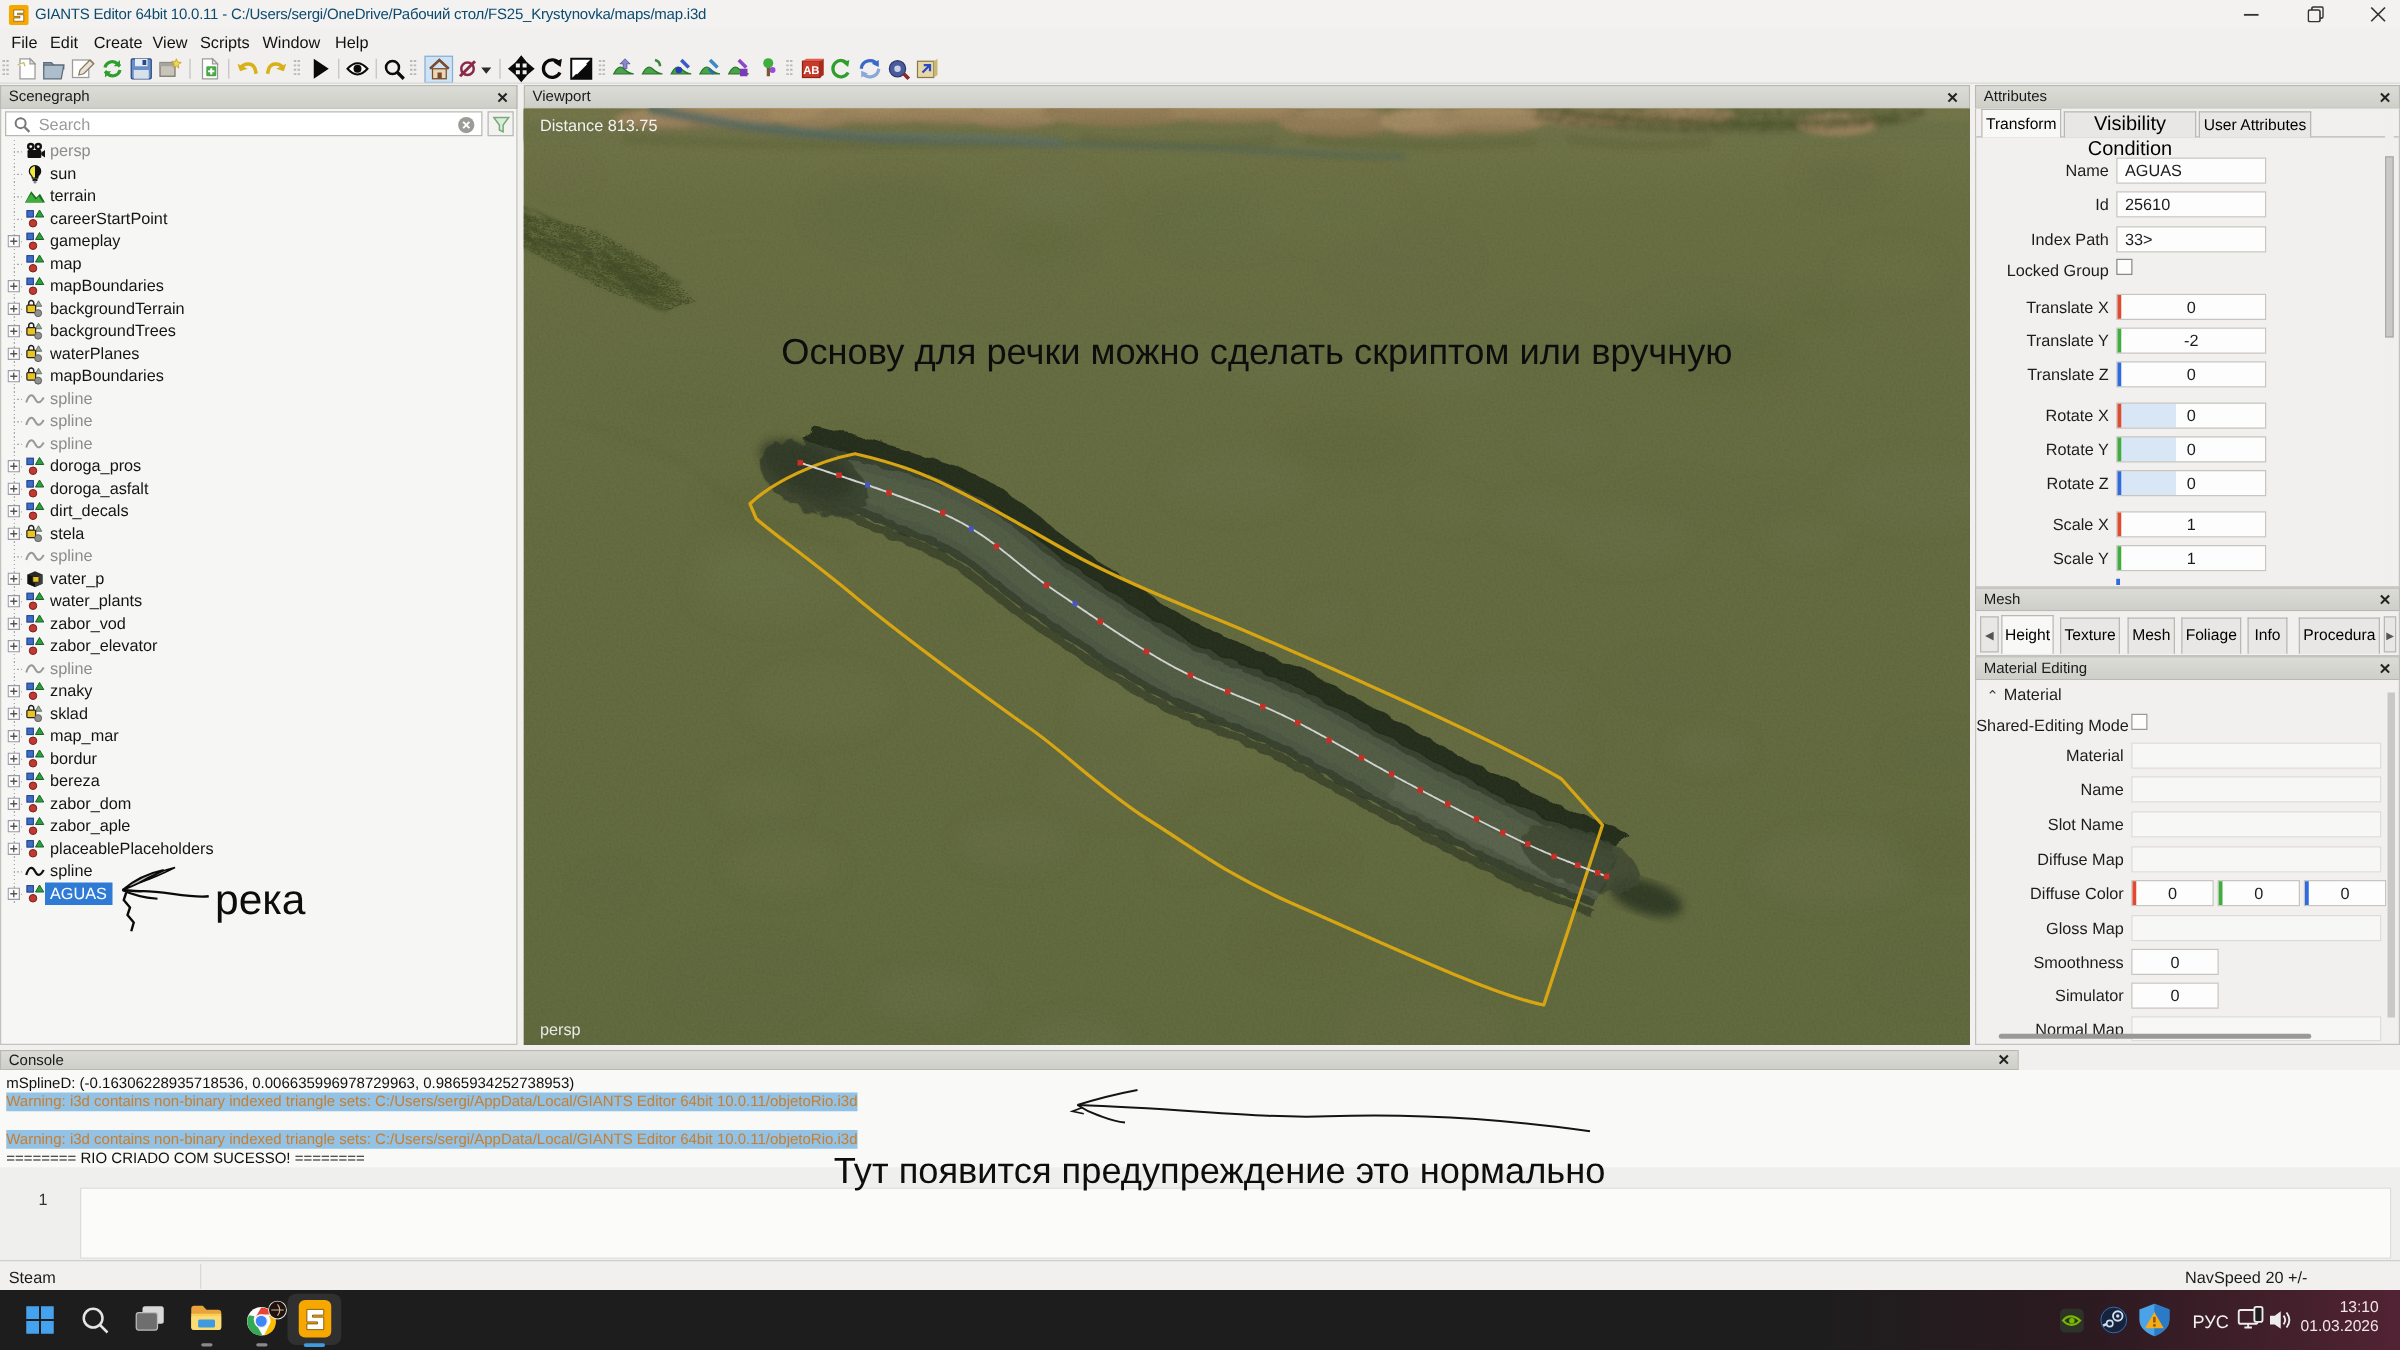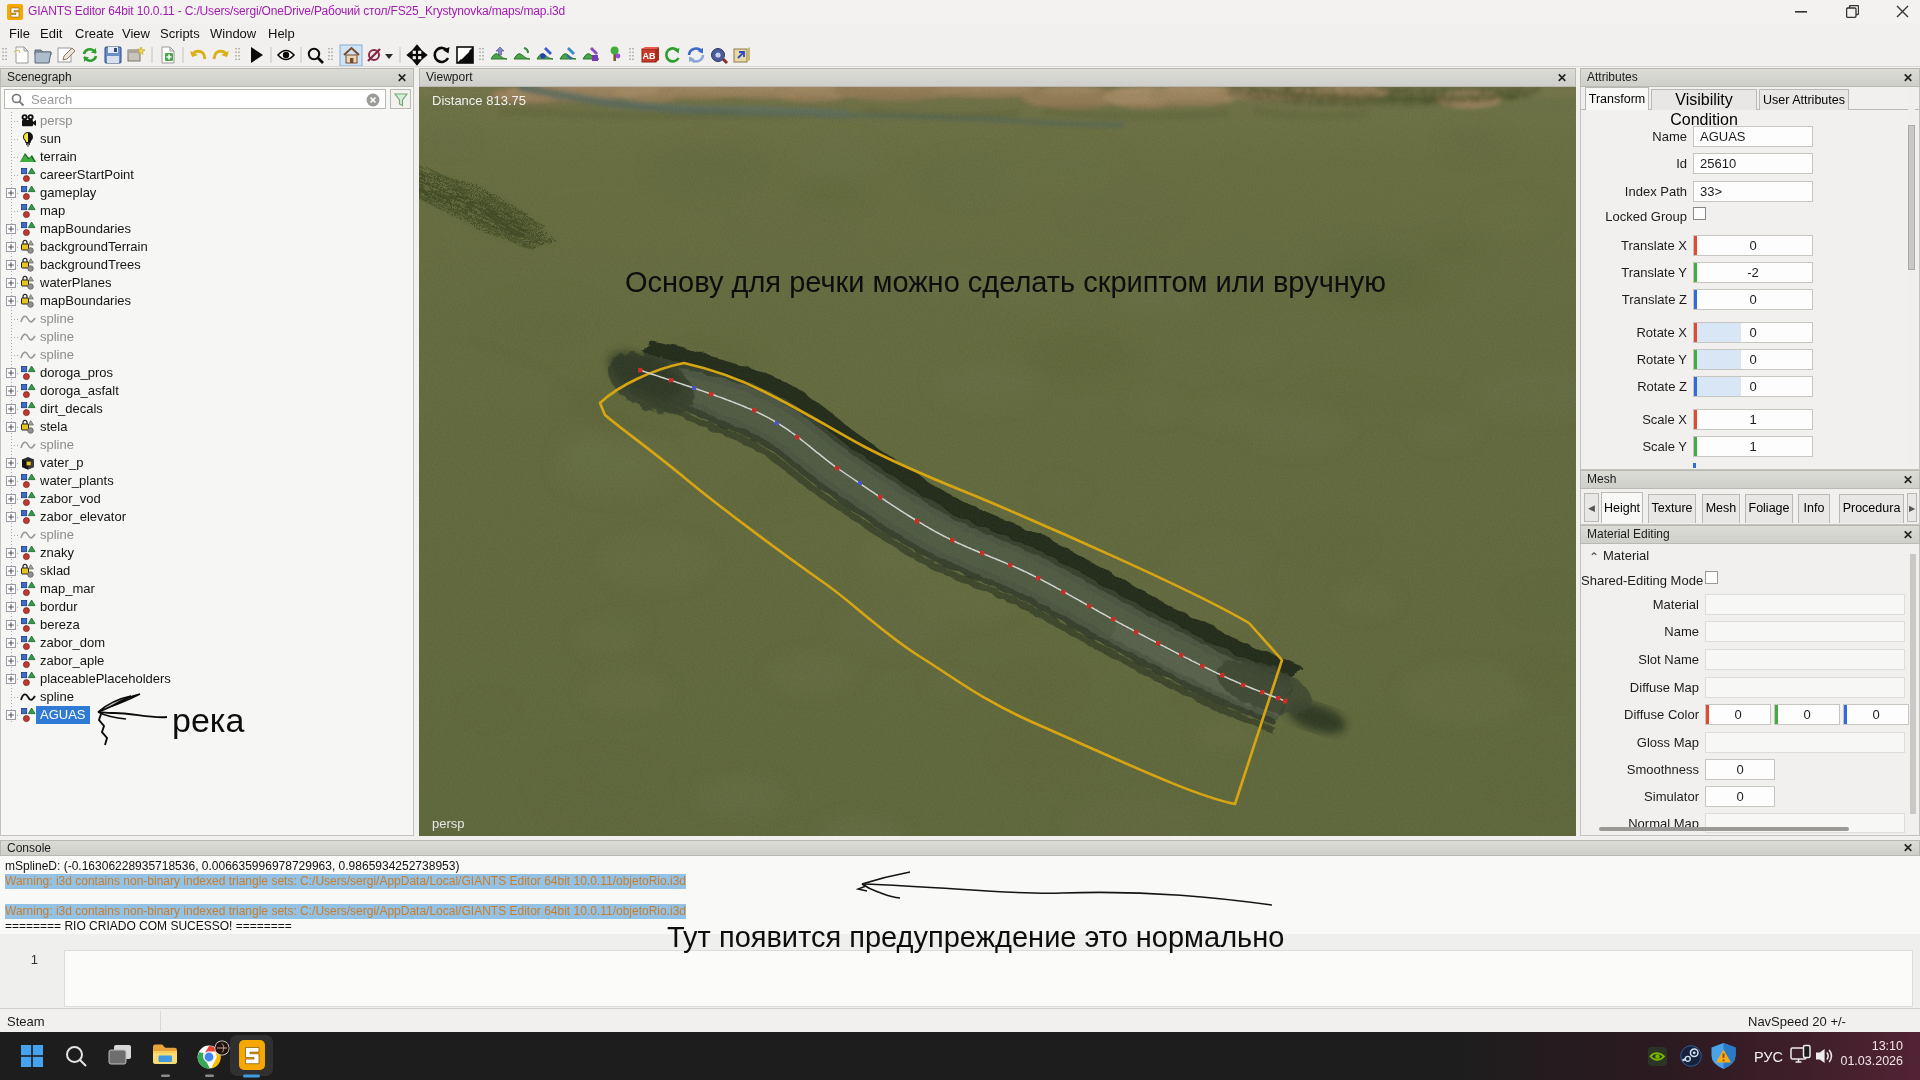--- a/index.html
+++ b/index.html
@@ -1,19 +1,19 @@
 <!DOCTYPE html>
 <html><head>
 <meta charset="utf-8">
 <style>
 * { margin:0; padding:0; box-sizing:border-box; }
 html,body { width:1920px; height:1080px; overflow:hidden; font-family:"Liberation Sans", sans-serif; }
 body { background:#f1f0ef; position:relative; }
 .abs { position:absolute; }
-#titlebar { position:absolute; left:0; top:0; width:1920px; height:23px; background:#f3f2f1; font-size:13px; color:#a21caf; }
+#titlebar { position:absolute; left:0; top:0; width:1920px; height:23px; background:#f3f2f1; font-size:13px; color:#0c4a6e; }
 #menubar { position:absolute; left:0; top:23px; width:1920px; height:21px; background:#f1f0ef; font-size:13px; color:#111; }
 .menuitem { position:absolute; top:3px; }
 #toolbar { position:absolute; left:0; top:44px; width:1920px; height:23px; background:#f1f0ef; border-bottom:1px solid #d8d7d5; }
 .phead { position:absolute; background:linear-gradient(#dcdcd7,#cfcfc9); border:1px solid #b9b8b2; font-size:12px; color:#1a1a1a; line-height:16px; padding-left:6px; }
 .pclose { position:absolute; font-size:12px; color:#222; font-weight:bold; }
 .trow { position:absolute; left:0; height:18px; font-size:13px; color:#141414; line-height:18px; white-space:nowrap; width:410px; }
 .trow.gray { color:#8c8c8c; }
 .lbl { position:absolute; font-size:13px; color:#1c1c1c; text-align:right; white-space:nowrap; }
 .fld { position:absolute; background:#fdfdfd; border:1px solid #c6c5c0; font-size:13px; color:#1c1c1c; }
 #console-log { position:absolute; left:0; top:856px; width:1920px; height:78px; background:#f9f9f8; font-size:12px; }
@@ -1001,21 +1001,21 @@
 <div class="lbl" style="left:0px;top:245px;width:118px">Simulator</div>
 <div class="fld" style="left:124px;top:242px;width:70px;height:21px">
       <div style="text-align:center;line-height:19px">0</div>
     </div>
 <div class="lbl" style="left:0px;top:272px;width:118px;overflow:hidden;height:18px">Normal Map</div>
 <div class="abs" style="left:124px;top:269px;width:200px;height:20px;background:#f7f7f5;border:1px solid #dddcd8"></div>
 <div class="abs" style="left:329px;top:10px;width:6px;height:260px;background:#c9c8c5"></div>
 <div class="abs" style="left:18px;top:283px;width:250px;height:4px;background:#9a9996;border-radius:2px"></div>
 </div>
 
-<div class="phead" id="console-head" style="left:0;top:840px;width:1920px;height:16px;line-height:14px">Console<span class="pclose" style="right:6px;top:0px">✕</span></div>
+<div class="phead" id="console-head" style="left:0;top:840px;width:1615px;height:16px;line-height:14px">Console<span class="pclose" style="right:6px;top:0px">✕</span></div>
 <div id="console-log">
   <div class="clin" style="top:3px;color:#111">mSplineD: (-0.16306228935718536, 0.006635996978729963, 0.9865934252738953)</div>
   <div class="clin" style="top:18px;background:#94c2e4;color:#c87e2e">Warning: i3d contains non-binary indexed triangle sets: C:/Users/sergi/AppData/Local/GIANTS Editor 64bit 10.0.11/objetoRio.i3d</div>
   <div class="clin" style="top:48px;background:#94c2e4;color:#c87e2e">Warning: i3d contains non-binary indexed triangle sets: C:/Users/sergi/AppData/Local/GIANTS Editor 64bit 10.0.11/objetoRio.i3d</div>
   <div class="clin" style="top:63px;color:#111">======== RIO CRIADO COM SUCESSO! ========</div>
 </div>
 <div class="abs" id="cmdarea" style="left:0;top:934px;width:1920px;height:74px;background:#efefed">
   <div class="abs" style="left:0px;top:18px;width:64px;height:56px;font-size:13px;color:#333">
       <span style="position:absolute;right:26px">1</span>
     </div>

